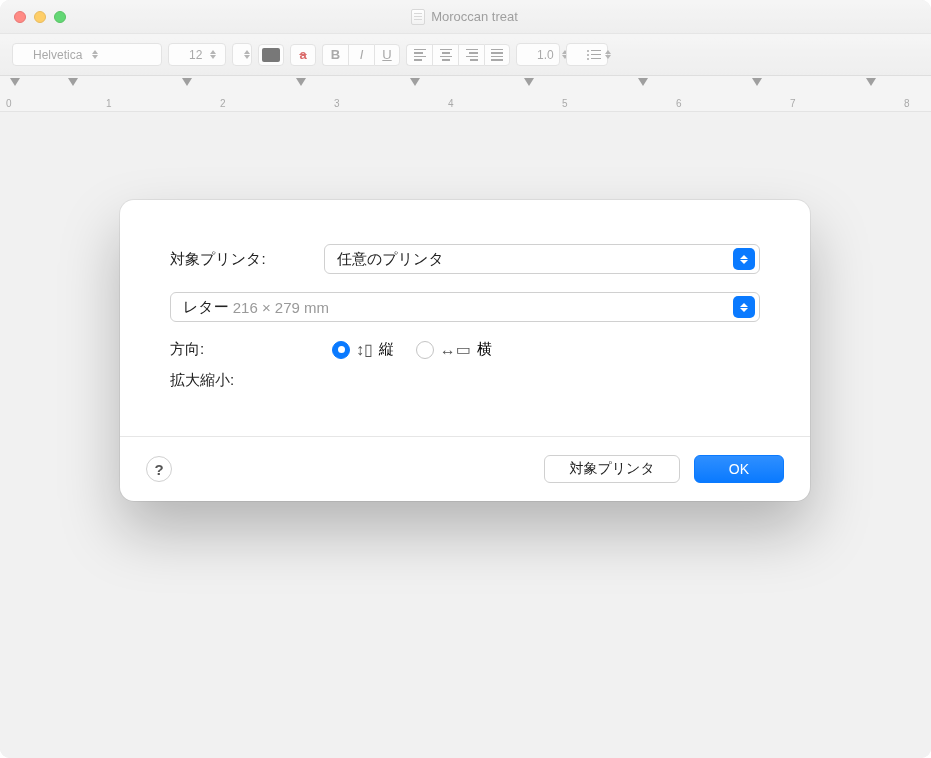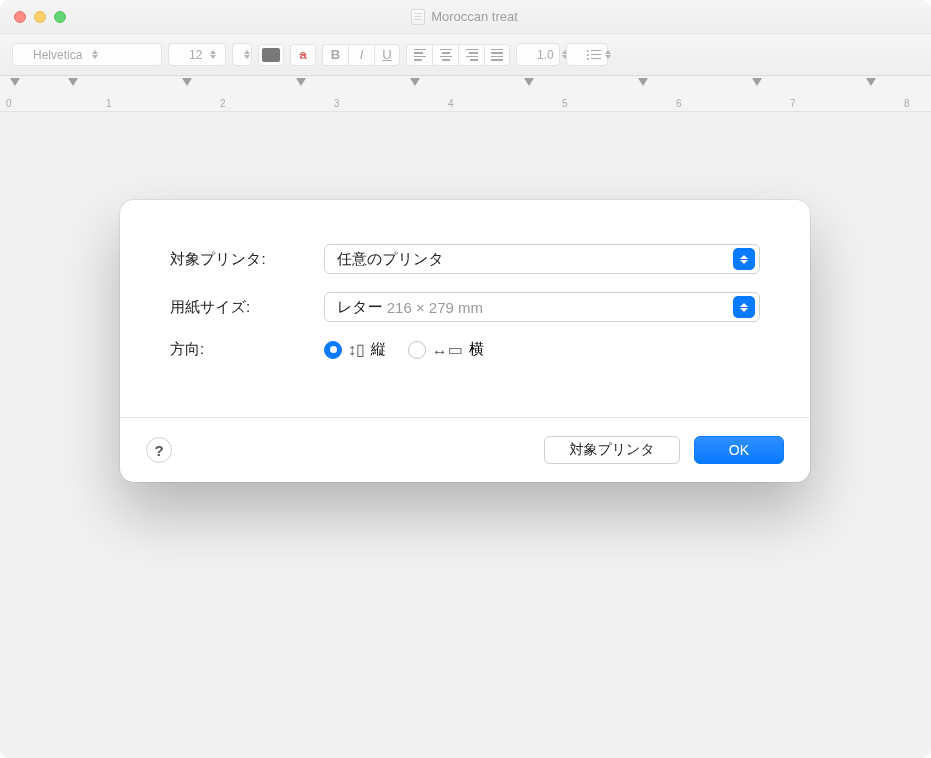--- a/index.html
+++ b/index.html
@@ -108,21 +108,21 @@
   position:absolute;
   top:200px; left:120px;
   width:690px;
   background:#fff;
   border-radius:14px;
   box-shadow: 0 30px 60px rgba(0,0,0,0.25), 0 0 0 1px rgba(0,0,0,0.06);
   padding: 44px 0 0 0;
 }
 .sheet-body { padding: 0 50px 28px 50px; }
 .row { display:flex; align-items:center; margin-bottom:18px;}
-.row.compact { margin-bottom:12px; }
+.row.compact { margin-bottom:12px;gap:8px; }
 .label-col {
   width: 154px; text-align:left; padding-right:10px;
   font-size:15px; color:#222;
 }
 .field-col { flex:1; display:flex; align-items:center;}
 
 .popup-btn {
   flex:1; height:30px;
   border:1px solid #d0d0d0;
   border-radius:6px;
@@ -327,21 +327,20 @@
         <div class="label-col">対象プリンタ:</div>
         <div class="field-col">
           <div class="popup-btn">
             <span>任意のプリンタ</span>
             <span class="popup-end"></span>
           </div>
         </div>
       </div>
 
       <div class="row">
-        <div class="label-col">用紙サイズ:</div>
         <div class="field-col">
           <div class="popup-btn">
             <span>レター</span>
             <span class="dim">216 × 279 mm</span>
             <span class="popup-end"></span>
           </div>
         </div>
       </div>
 
       <div class="row compact">
@@ -354,20 +353,21 @@
           </div>
           <div class="orient-opt">
             <span class="radio"></span>
             <span class="orient-icon">↔▭</span>
             <span>横</span>
           </div>
         </div>
       </div>
 
       <div class="row">
+        <div class="label-col">拡大縮小:</div>
       </div>
 
     </div>
 
     <div class="sheet-footer">
       <div class="help-btn">
         <span>?</span>
       </div>
       <div class="footer-right">
         <button class="btn">

